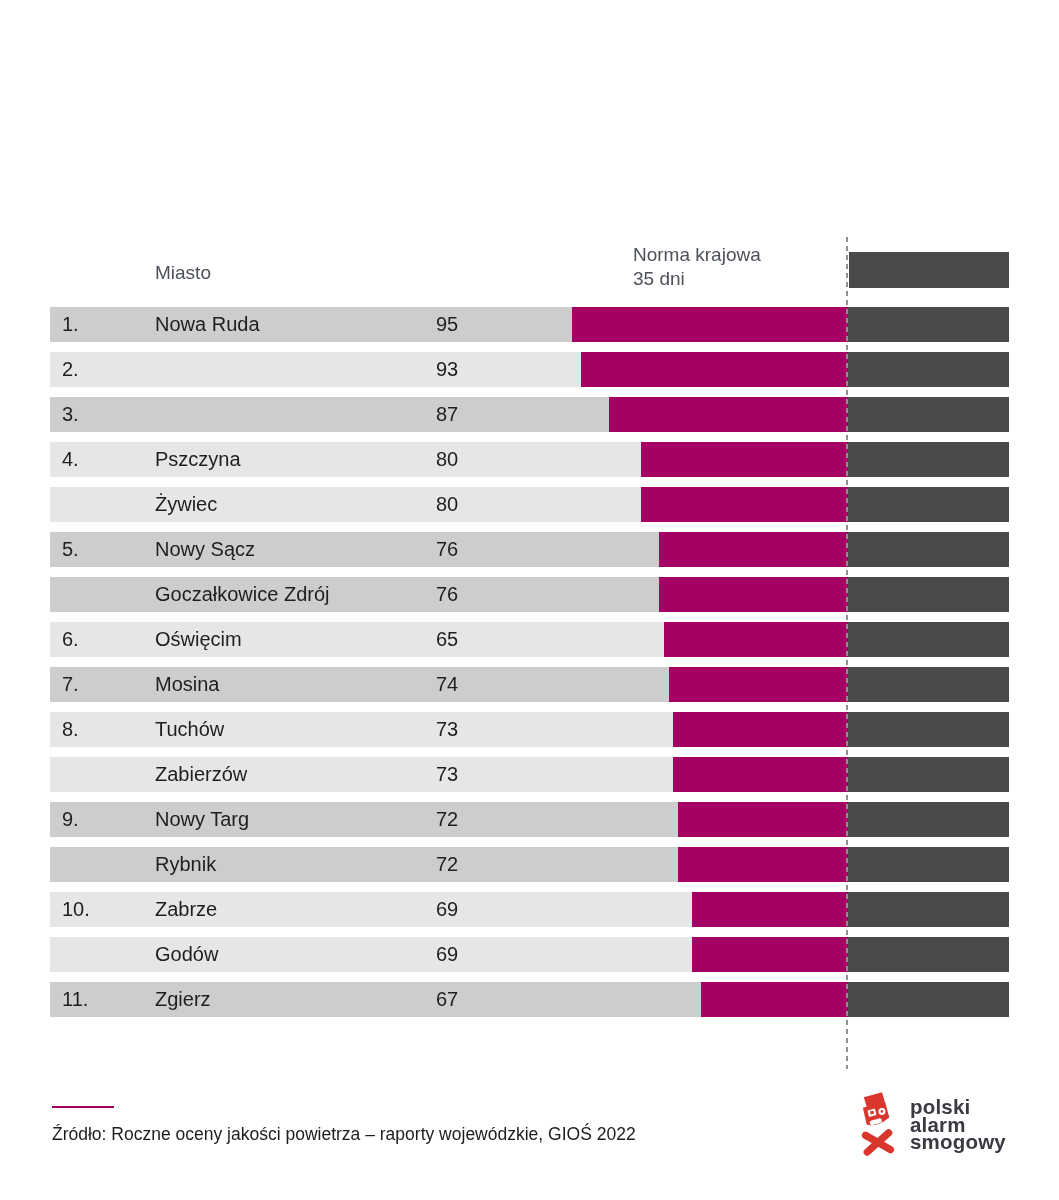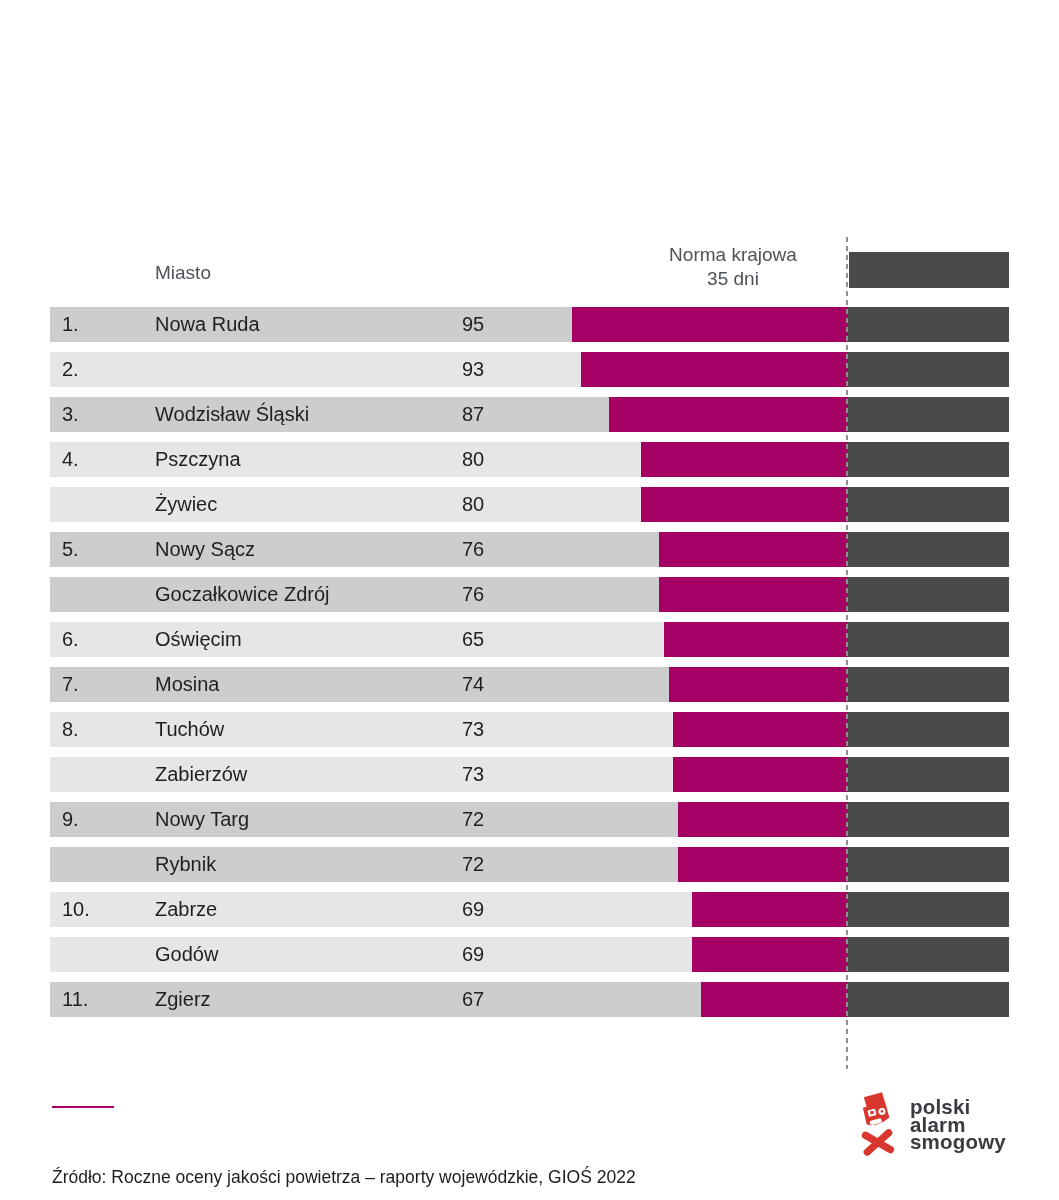--- a/index.html
+++ b/index.html
@@ -23,42 +23,42 @@
   }
   .title2 .sup{font-size:60%;vertical-align:38%;}
   .footnote{
     position:absolute;left:52px;top:157px;font-size:17.5px;color:#1D1D1B;white-space:nowrap;
   }
   .footnote .star{font-size:75%;vertical-align:30%;}
   
   .col-head{position:absolute;font-size:19px;color:#4D525A;line-height:24px;}
   .col-miasto{left:155px;top:261px;text-align:right;}
   .col-days{left:440px;top:243px;}
-  .col-norma{left:633px;top:243px;width:200px;text-align:center;}
+  .col-norma{left:633px;top:243px;width:200px;text-align:left;}
   .norma-swatch{position:absolute;left:849px;top:252px;width:160px;height:36px;background:#4A4A4A;}
   
   .dashed-line{
     position:absolute;left:846px;top:237px;width:2px;height:832px;z-index:5;
     background:repeating-linear-gradient(to bottom,#8F8F8F 0 5px,transparent 5px 9px);
   }
   
   .rows{position:absolute;left:50px;top:307px;width:959px;display:flex;flex-direction:column;gap:10px;}
   .row{position:relative;height:35px;}
   .row-dark{background:#CDCDCD;}
   .row-light{background:#E6E6E6;}
   .bar{position:absolute;right:0;top:0;height:35px;display:flex;z-index:1;}
   .bar-over{flex:1;background:#A50064;}
   .bar-norm{width:161px;background:#4A4A4A;}
   .cell{position:absolute;top:0;height:35px;line-height:35px;font-size:20px;color:#1F1F1F;z-index:2;white-space:nowrap;}
   .cell-rank{left:12px;}
   .cell-city{left:105px;}
-  .cell-value{left:412px;}
+  .cell-value{left:386px;}
   
   .source-line{position:absolute;left:52px;top:1106px;width:62px;height:2px;background:#A50064;}
-  .source{position:absolute;left:52px;top:1124px;font-size:17.5px;color:#1D1D1B;white-space:nowrap;margin-top:43px;}
+  .source{position:absolute;left:52px;top:1124px;font-size:17.5px;color:#1D1D1B;white-space:nowrap;}
   .logo{position:absolute;left:856px;top:1092px;display:flex;align-items:flex-start;justify-content:center;}
   .logo-icon{width:40px;height:64px;margin-right:14px;}
   .logo-text{font-size:20.5px;line-height:17.5px;font-weight:bold;color:#3A3A42;padding-top:6px;letter-spacing:.2px;}
 </style>
 </head>
 <body>
 
 <div id="canvas">
 
 
@@ -88,21 +88,20 @@
       </div>
       <div class="cell cell-rank">2.</div>
       <div class="cell cell-value">93</div>
     </div>
       <div class="row row-dark">
       <div class="bar" style="width: 400px;">
         <div class="bar-over"></div>
         <div class="bar-norm" style="width: 161px;"></div>
       </div>
       <div class="cell cell-rank">3.</div>
-      <div class="cell cell-city">Wodzisław Śląski</div>
       <div class="cell cell-value">87</div>
     </div>
       <div class="row row-light">
       <div class="bar" style="width: 368px;">
         <div class="bar-over"></div>
         <div class="bar-norm" style="width: 161px;"></div>
       </div>
       <div class="cell cell-rank">4.</div>
       <div class="cell cell-city">Pszczyna</div>
       <div class="cell cell-value">80</div>

